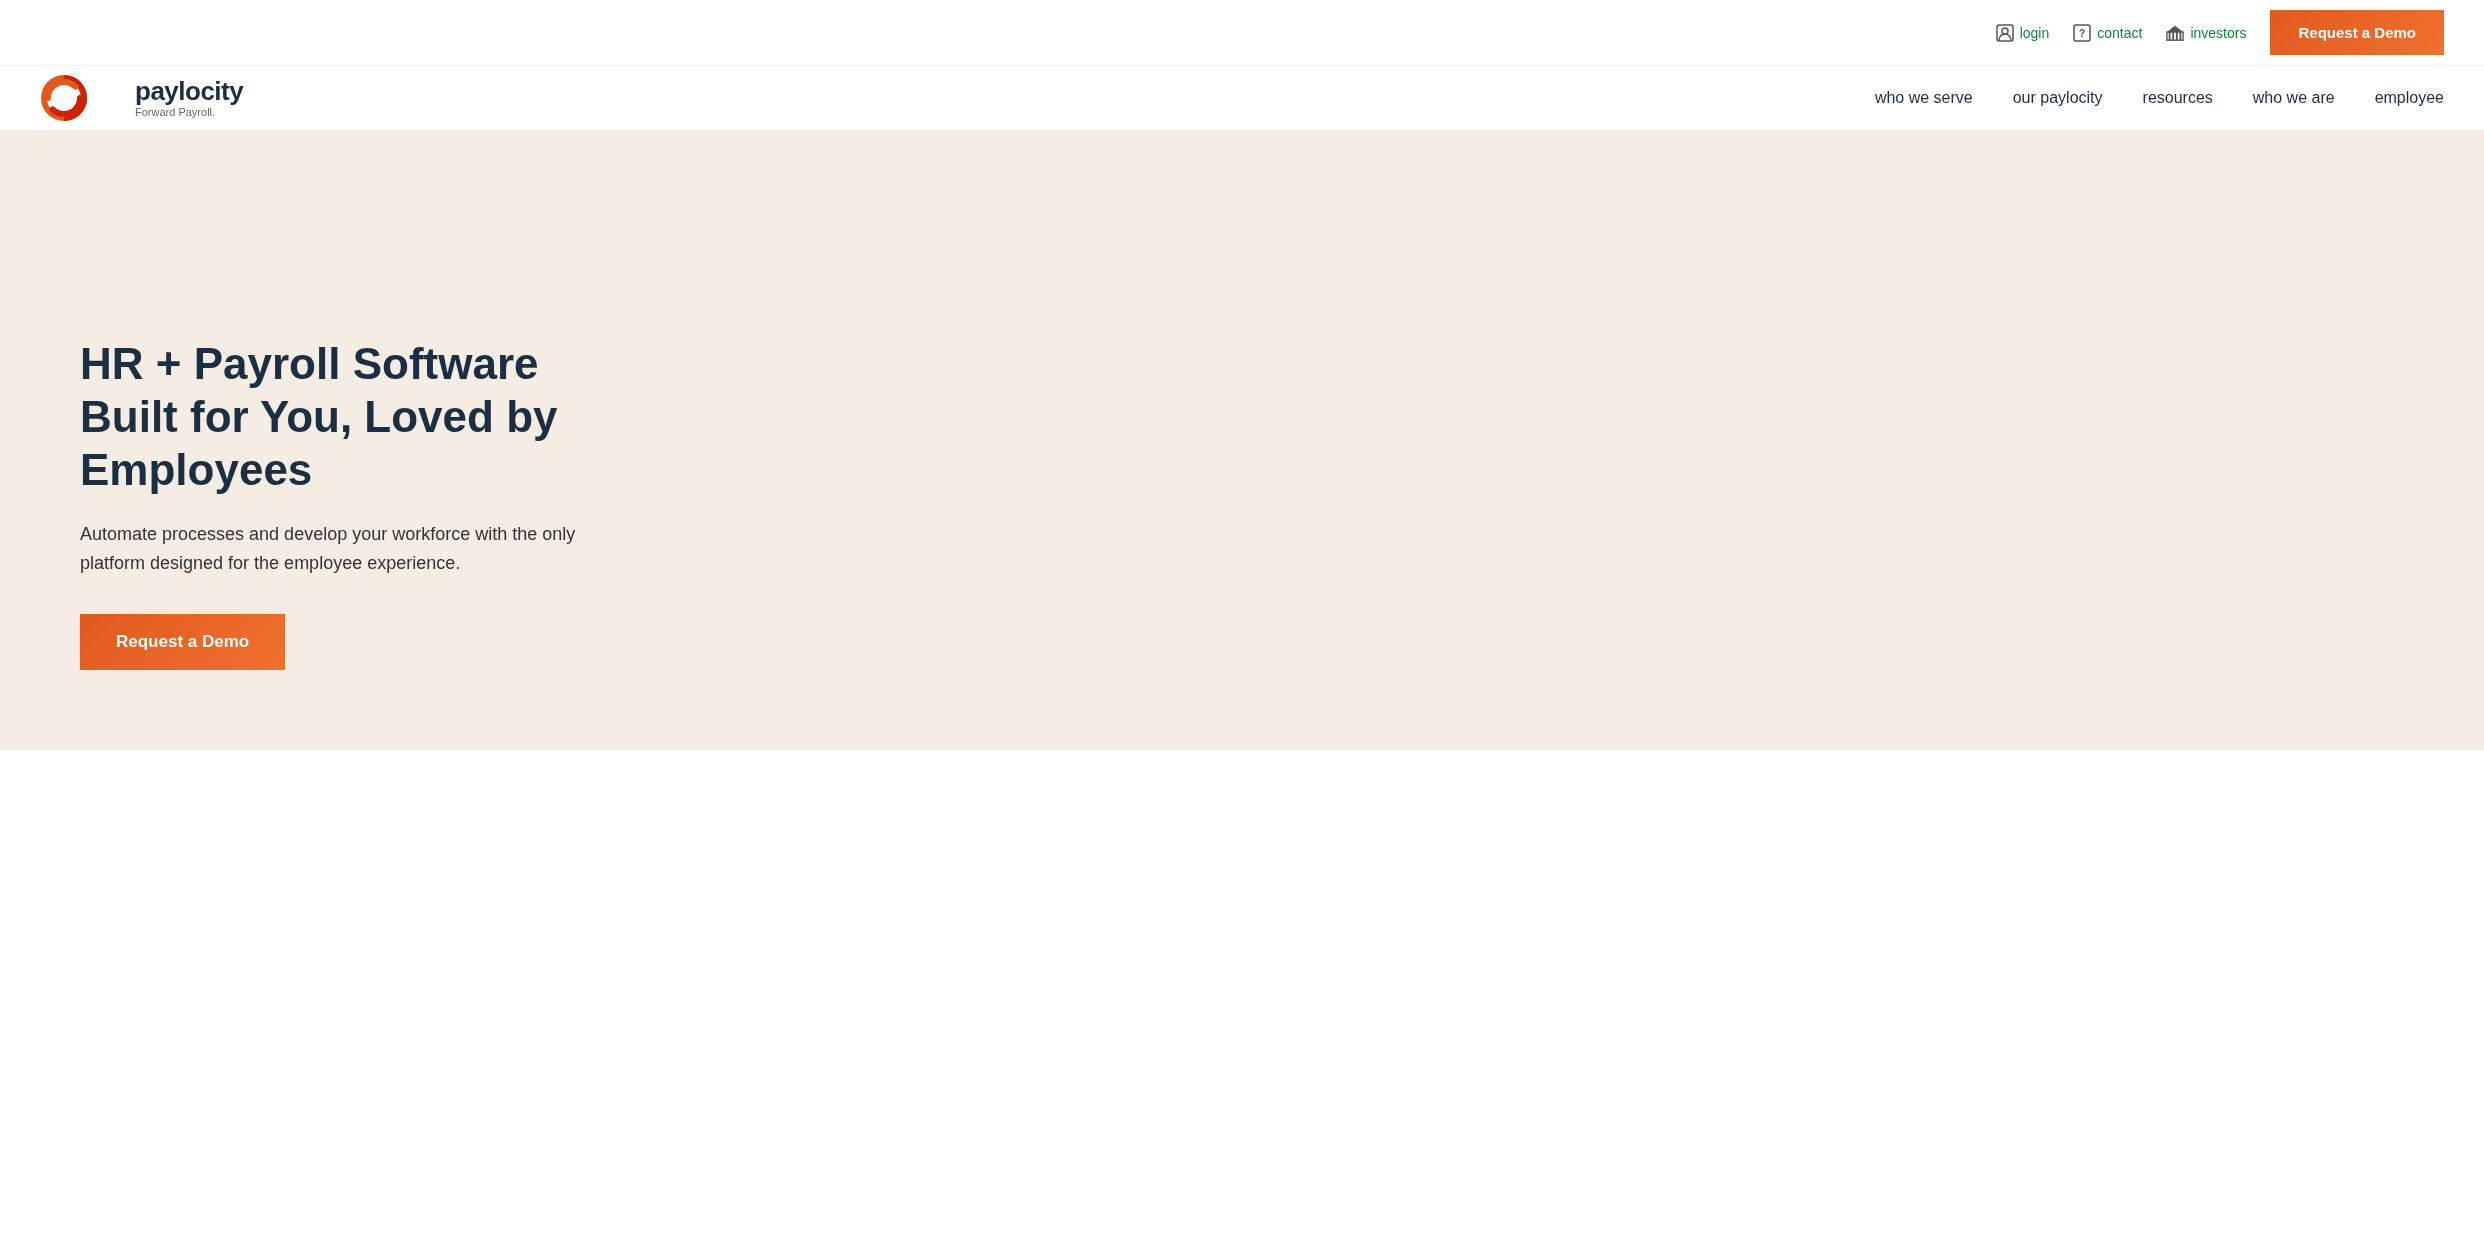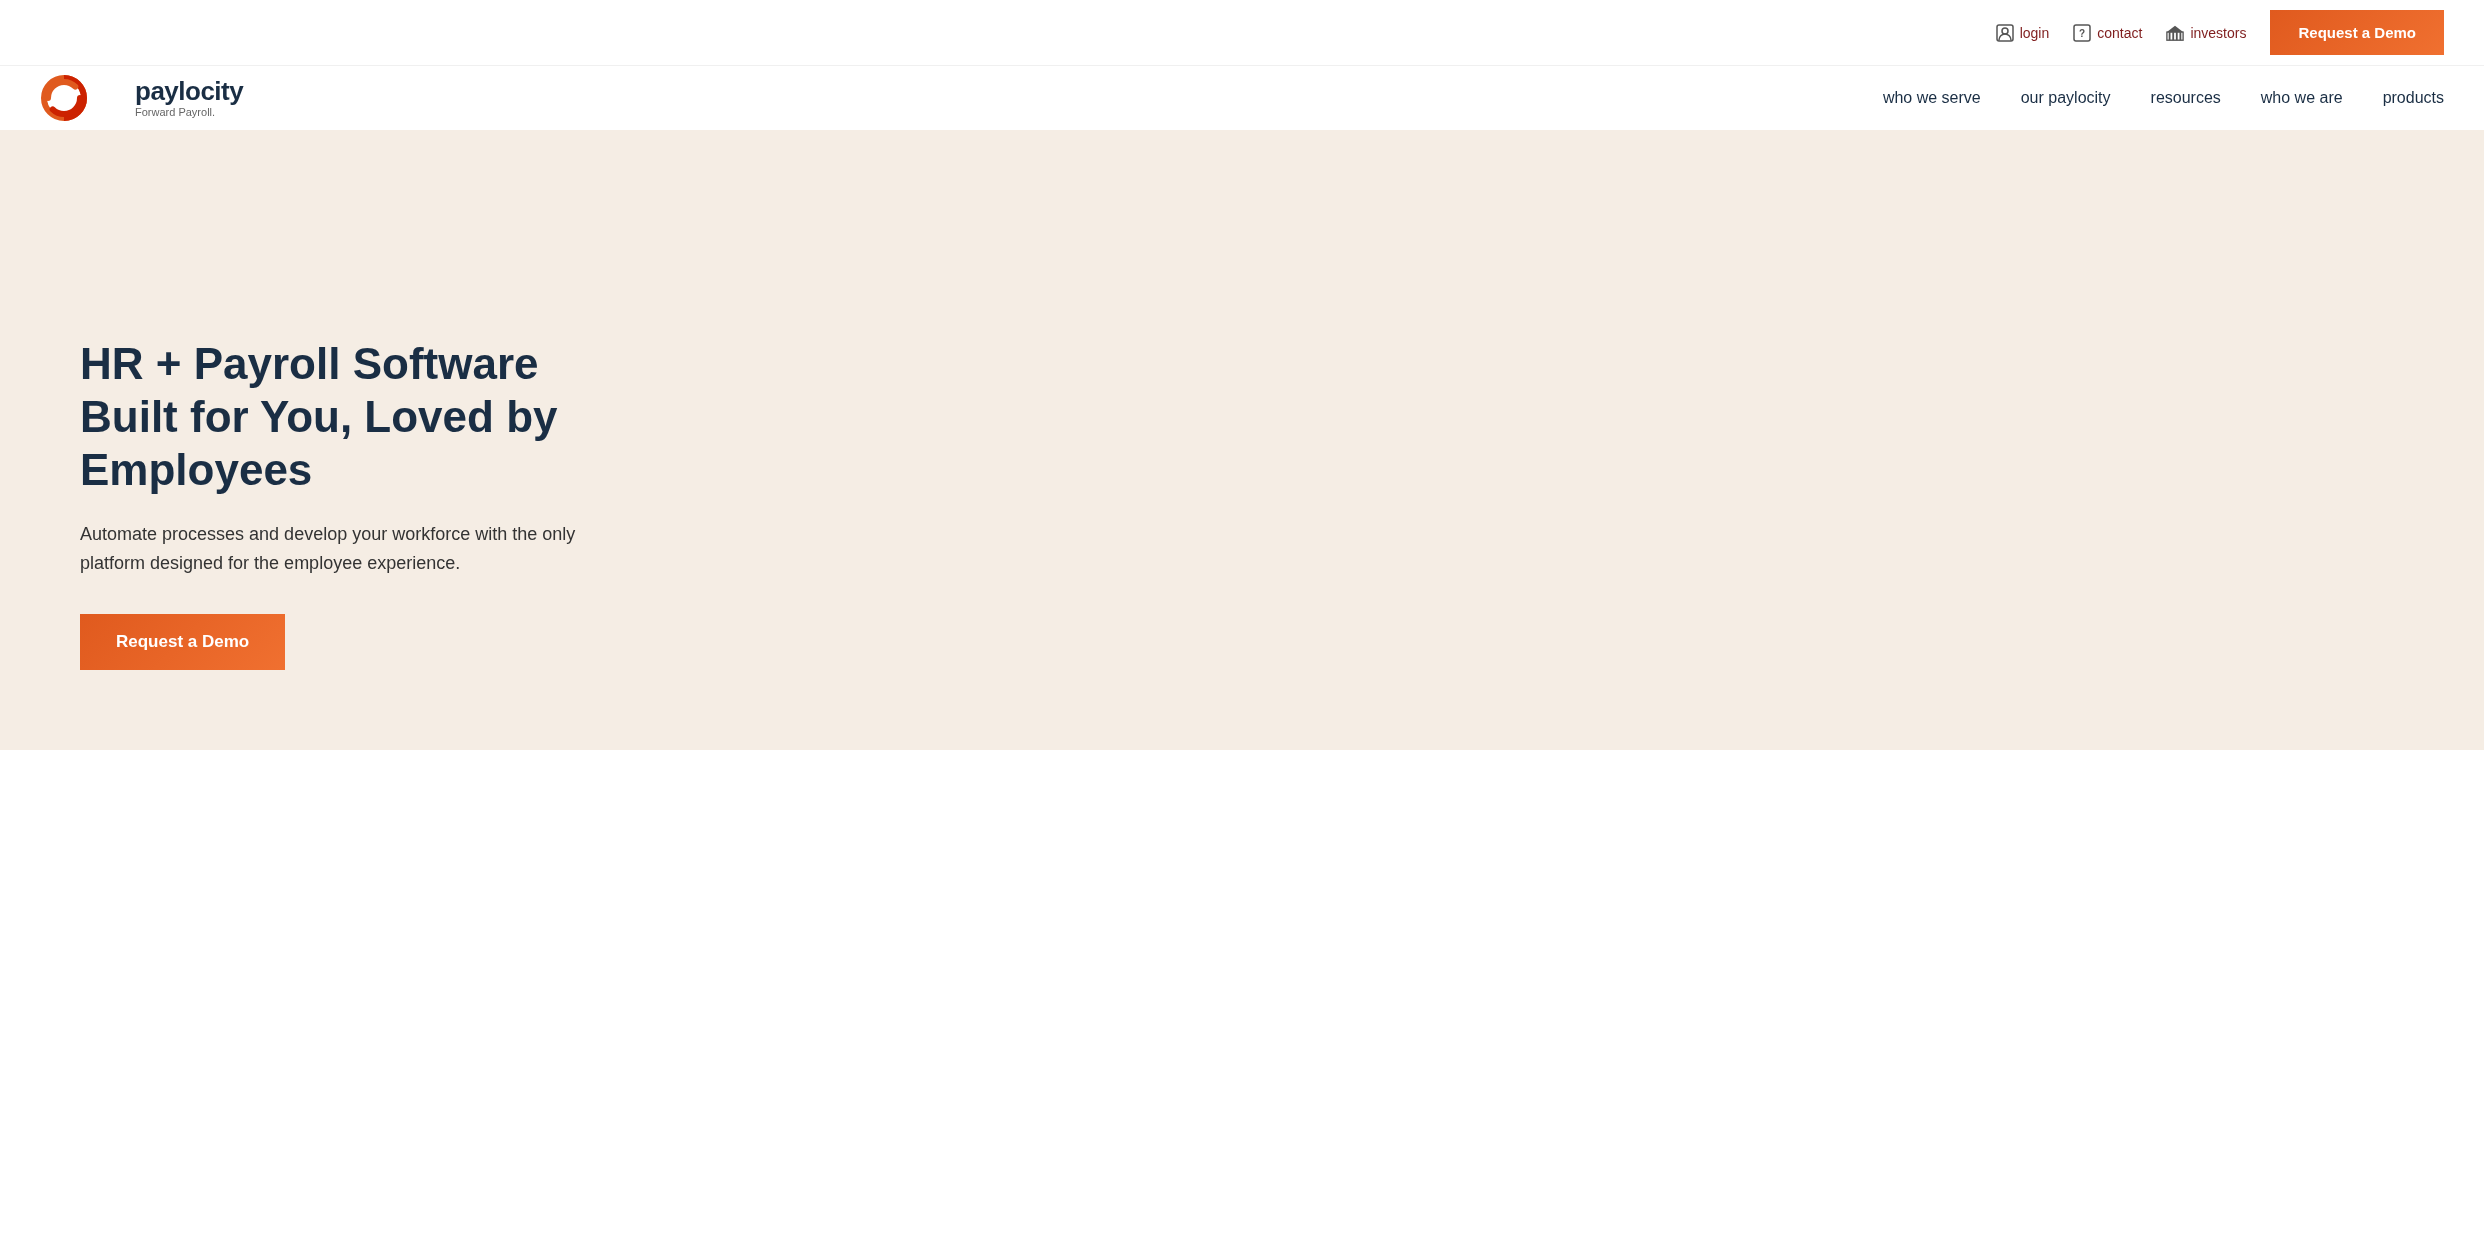--- a/index.html
+++ b/index.html
@@ -17,21 +17,21 @@
       justify-content: flex-end;
       align-items: center;
       padding: 10px 40px;
       gap: 24px;
       border-bottom: 1px solid #f0f0f0;
     }
     .top-bar-link {
       display: flex;
       align-items: center;
       gap: 6px;
-      color: #7f1d1d;
+      color: #15803d;
       font-size: 14px;
       cursor: pointer;
       text-decoration: none;
     }
     .top-bar-icon {
       width: 18px;
       height: 18px;
       display: inline-flex;
       align-items: center;
       justify-content: center;
@@ -352,21 +352,21 @@
       <a class="nav-link">
         <span>our paylocity</span>
       </a>
       <a class="nav-link">
         <span>resources</span>
       </a>
       <a class="nav-link">
         <span>who we are</span>
       </a>
       <a class="nav-link">
-        <span>products</span>
+        <span>employee</span>
       </a>
     </nav>
   </div>
 </div>
 
 <section class="hero">
   <div class="hero-content">
     <h1 class="hero-title">HR + Payroll Software Built for You, Loved by Employees</h1>
     <p class="hero-subtitle">Automate processes and develop your workforce with the only platform designed for the employee experience.</p>
     <button class="request-demo-btn-hero">Request a Demo</button>

